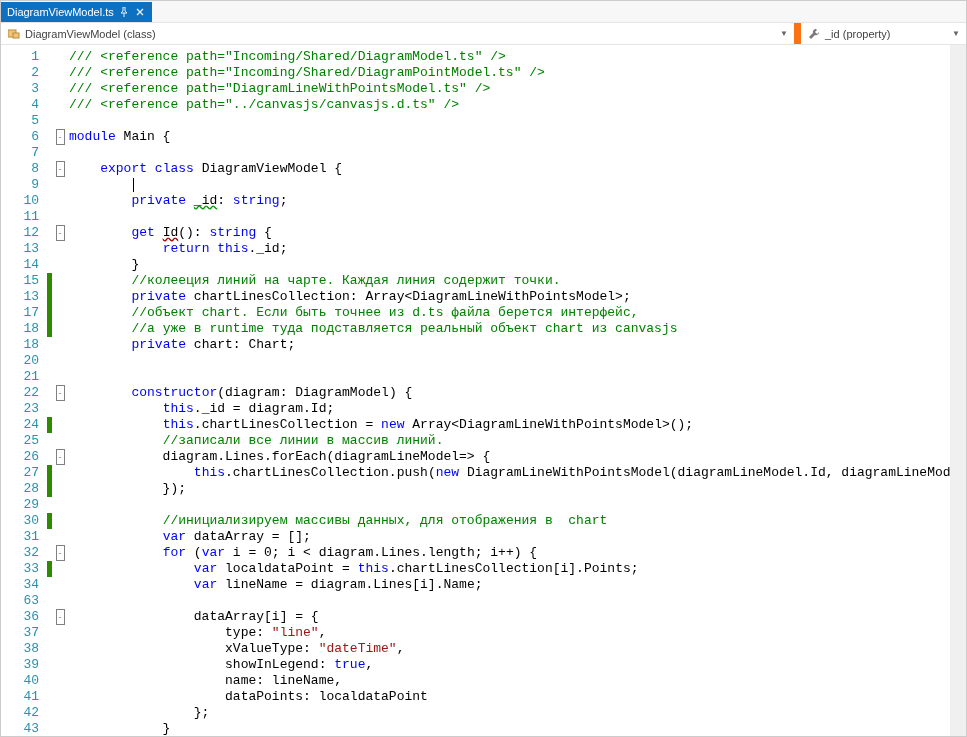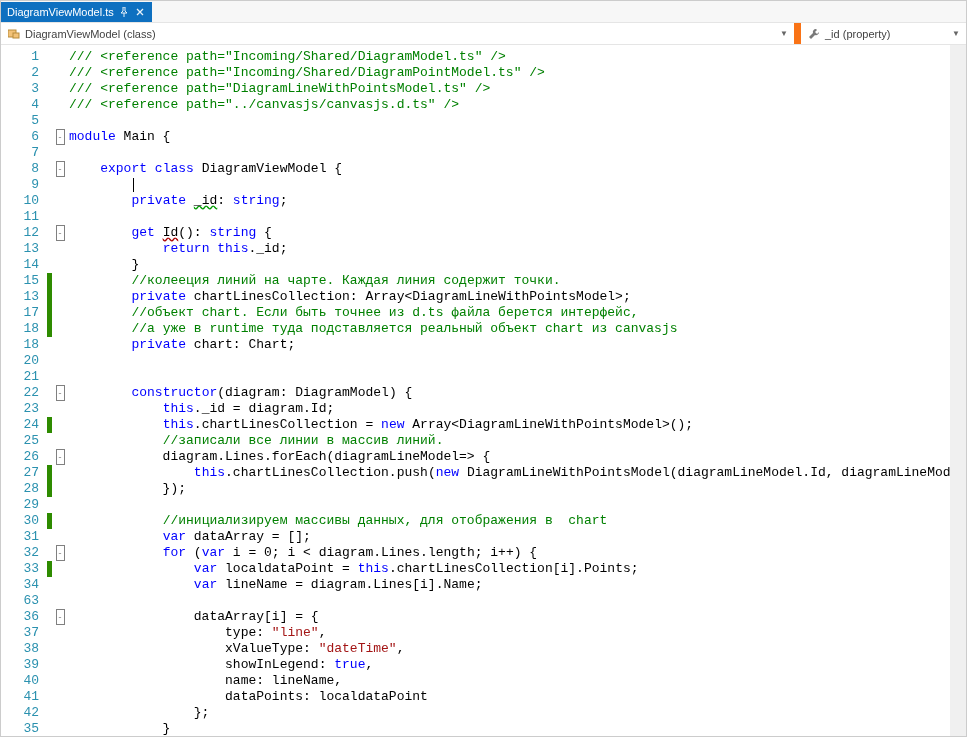--- a/index.html
+++ b/index.html
@@ -117,21 +117,21 @@
         <div>33</div>
         <div>34</div>
         <div>63</div>
         <div>36</div>
         <div>37</div>
         <div>38</div>
         <div>39</div>
         <div>40</div>
         <div>41</div>
         <div>42</div>
-        <div>35</div>
+        <div>43</div>
       </div>
     <div class="mark-col" id="marks">
         <div></div>
         <div></div>
         <div></div>
         <div></div>
         <div></div>
         <div></div>
         <div></div>
         <div></div>

